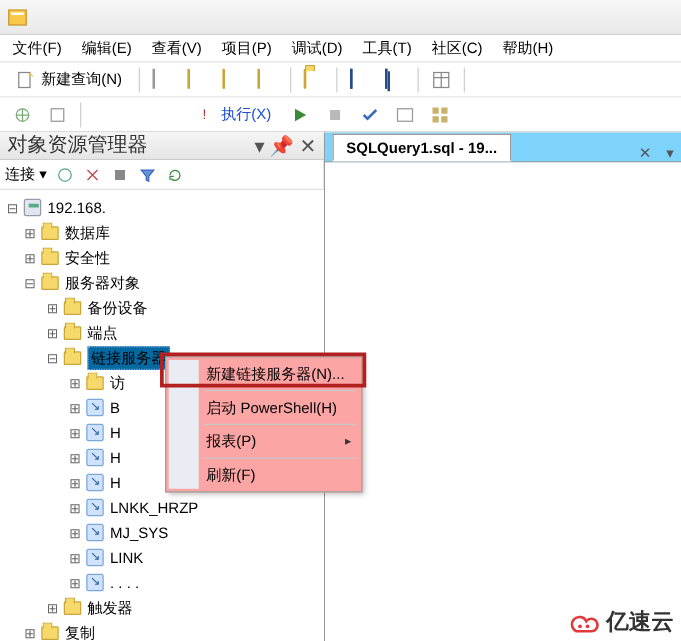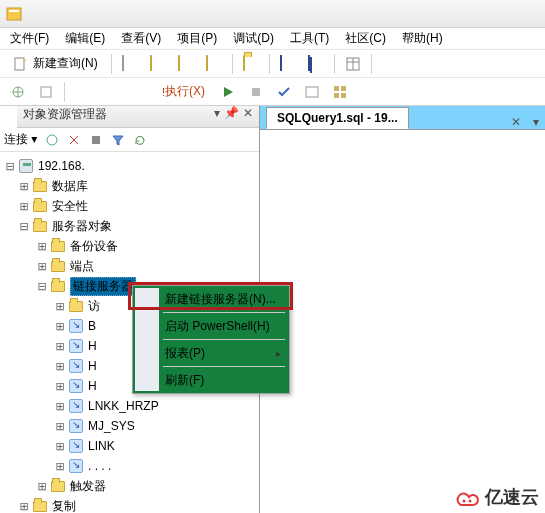--- a/index.html
+++ b/index.html
@@ -15,21 +15,21 @@
   .toolbar { height: 28px; display:flex; align-items:center; padding: 0 6px; gap:4px; border-bottom:1px solid #e5e5e5;}
   .toolbar2 { height: 28px; display:flex; align-items:center; padding: 0 6px; gap:4px; border-bottom:1px solid #d0d0d0;}
   .tb-btn { height:22px; min-width:22px; display:flex; align-items:center; border:1px solid transparent; padding:0 3px;}
   .tb-btn.text { padding:0 6px; }
   .tb-sep { width:1px; height:20px; background:#d0d0d0; margin:0 2px;}
   .glyph { width:16px; height:16px; display:inline-block; }
 
   .content { position:absolute; top:106px; left:0; right:0; bottom:0; display:flex; }
 
   .panel { width:260px; border-right:1px solid #999; display:flex; flex-direction:column; background:#fff;}
-  .panel-header { height:22px; background:linear-gradient(#f5f5f5,#e5e5e5); border-bottom:1px solid #ccc; display:flex; padding:0 6px; font-size:12px; color:#333; justify-content:space-between;margin-left:17px;}
+  .panel-header { height:22px; background:linear-gradient(#f5f5f5,#e5e5e5); border-bottom:1px solid #ccc; display:flex; align-items:center; padding:0 6px; font-size:16px; color:#333; justify-content:space-between;}
   .panel-headtools { display:flex; gap:4px; color:#555;}
   .connbar { height:24px; display:flex; align-items:center; padding:0 4px; gap:4px; border-bottom:1px solid #e0e0e0;}
   .connbar .lbl { padding-right:2px;}
   .connbar .ib { width:18px; height:18px; border:1px solid transparent; display:flex; align-items:center; justify-content:center;}
 
   .tree { flex:1; overflow:auto; padding:4px 2px 4px 4px; background:#fff;}
   .node { display:flex; align-items:center; height:20px; white-space:nowrap;}
   .node .tw { width:12px; text-align:center; color:#666; cursor:default; font-size:11px;}
   .node .ic { width:16px; height:16px; margin:0 4px 0 2px; display:inline-flex; align-items:center; justify-content:center;}
   .node .lbl {}
@@ -37,21 +37,21 @@
   .d2 { padding-left: 32px;}
   .d3 { padding-left: 50px;}
   .sel { background:#0369a1; border:1px dotted #7aa7e0; }
 
   .editor { flex:1; display:flex; flex-direction:column;}
   .tabstrip { height:24px; border-bottom:1px solid #999; display:flex; align-items:flex-end; background:#7dd3fc; padding-left:6px;}
   .tab { height:22px; padding:0 10px; display:flex; align-items:center; gap:8px; border:1px solid #999; border-bottom:1px solid #fff; background:#fff; font-weight:bold; font-size:12px;}
   .tabstrip .spacer { flex:1;}
   .editor-body { flex:1; background:#fff;}
 
-  .ctxmenu { position:absolute; left:132px; top:285px; width:158px; background:#15803d; border:1px solid #a0a0a0; box-shadow:2px 2px 4px rgba(0,0,0,0.25); padding:2px;}
+  .ctxmenu { position:absolute; left:132px; top:285px; width:158px; background:#fca5a5; border:1px solid #a0a0a0; box-shadow:2px 2px 4px rgba(0,0,0,0.25); padding:2px;}
   .ctx-gutter { position:absolute; left:2px; top:2px; bottom:2px; width:24px; background:#e9edf3;}
   .ctx-item { position:relative; height:22px; display:flex; align-items:center; padding-left:30px; padding-right:8px; font-size:12px; white-space:nowrap;}
   .ctx-item.sub::after { content:"▸"; position:absolute; right:6px; color:#333; font-size:10px;}
   .ctx-sep { height:1px; margin:2px 2px 2px 28px; background:#c8c8c8;}
   .ctx-highlight { position:absolute; left:128px; top:282px; width:165px; height:28px; border:3px solid #b32020; pointer-events:none;}
 
   .watermark { position:absolute; right:6px; bottom:4px; display:flex; align-items:flex-end; gap:4px; font-weight:bold; font-size:18px; color:#333;}
   .watermark .logo { width:26px; height:20px; }
 
   
@@ -141,21 +141,21 @@
     </div>
   <div class="tb-btn">
       <span class="glyph"><svg viewBox="0 0 16 16">
           <rect x="3" y="3" width="10" height="10" fill="none" stroke="#999"></rect>
         </svg></span>
     </div>
   <div class="tb-sep"></div>
   <div style="width:80px"></div>
   <div class="tb-btn text">
     <span class="execbtn">!</span>
-    <span style="margin-left:0;color:#c2410c;">执行(X)</span>
+    <span style="margin-left:12px;color:#1d4ed8;">执行(X)</span>
   </div>
   <div class="tb-btn">
       <span class="glyph"><svg viewBox="0 0 16 16">
           <path d="M4 3l9 5-9 5z" fill="#3a8a3a"></path>
         </svg></span>
     </div>
   <div class="tb-btn">
       <span class="glyph"><svg viewBox="0 0 16 16">
           <rect x="4" y="4" width="8" height="8" fill="#b9b9b9"></rect>
         </svg></span>

